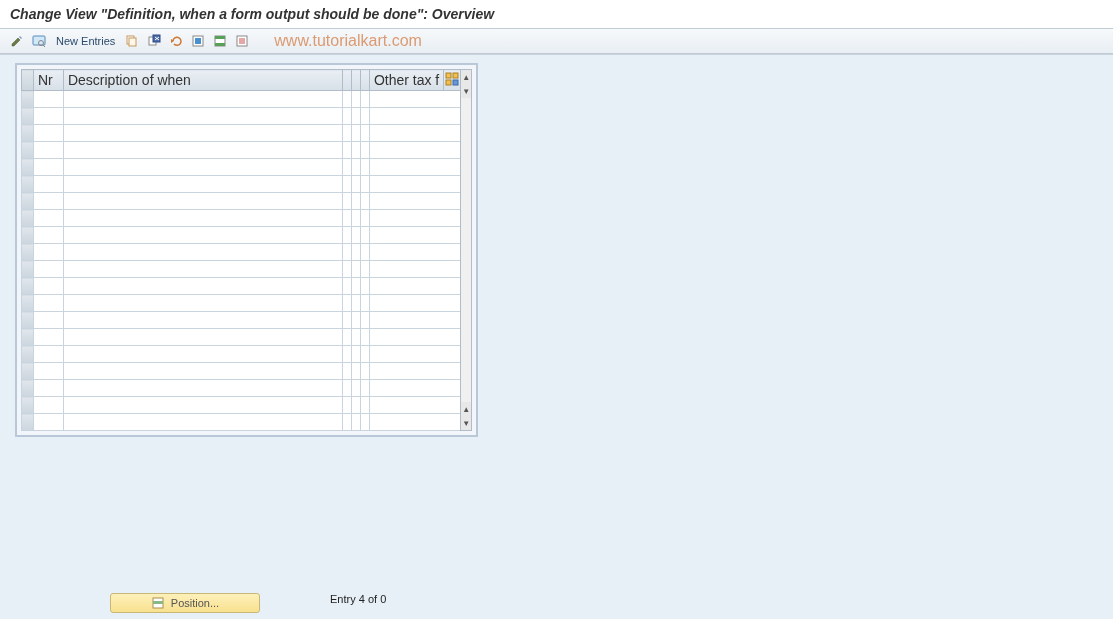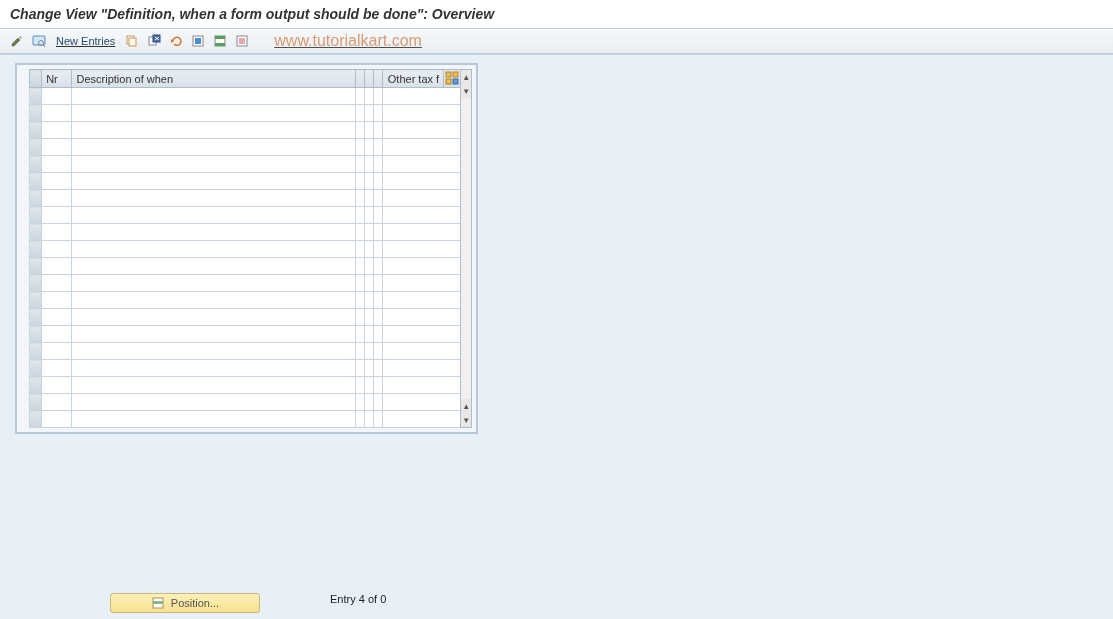--- a/index.html
+++ b/index.html
@@ -24,21 +24,20 @@
     }
     .toolbar {
       display: flex;
       align-items: center;
       gap: 4px;
       padding: 3px 8px;
       background: linear-gradient(#f7f9fb, #e8eef3);
       border-top: 1px solid #c0cbd4;
       border-bottom: 1px solid #c0cbd4;
       height: 26px;
-      text-decoration: underline;
     }
     .toolbar-icon {
       width: 18px;
       height: 18px;
       display: inline-flex;
       align-items: center;
       justify-content: center;
       cursor: pointer;
       border-radius: 2px;
     }
@@ -85,22 +84,21 @@
       width: 463px;
       padding: 4px;
       margin-left: 5px;
     }
     .table-wrap {
       display: flex;
     }
     .main-table {
       border-collapse: collapse;
       width: 100%;
-      font-size: 11px;
-      margin-left: 8px;
+      font-size: 14px;
     }
     .main-table th {
       background: linear-gradient(#e8eef3, #d8e0e8);
       border: 1px solid #b0bcc8;
       padding: 2px 4px;
       text-align: left;
       font-weight: normal;
       color: #333;
       height: 18px;
       white-space: nowrap;

